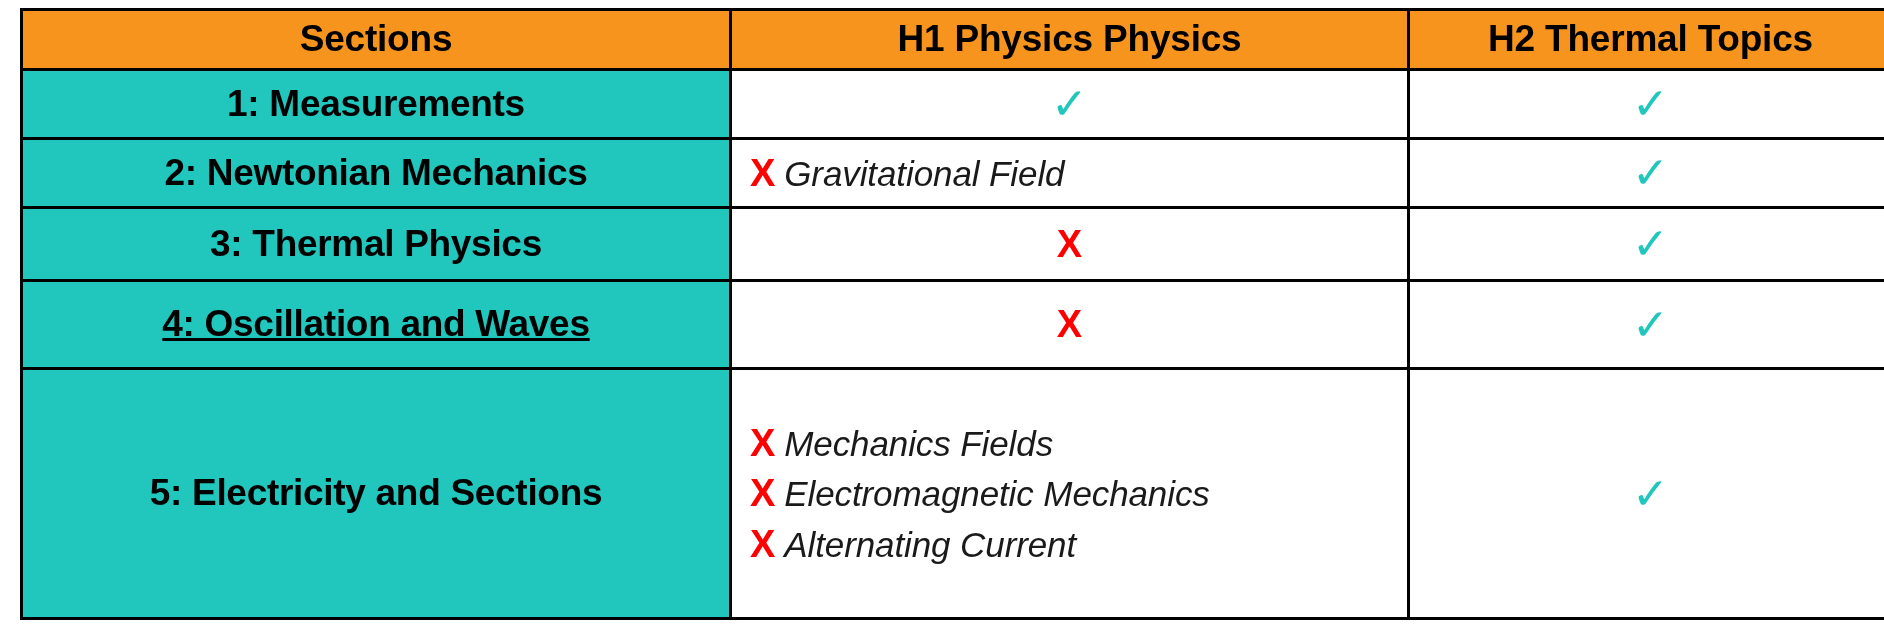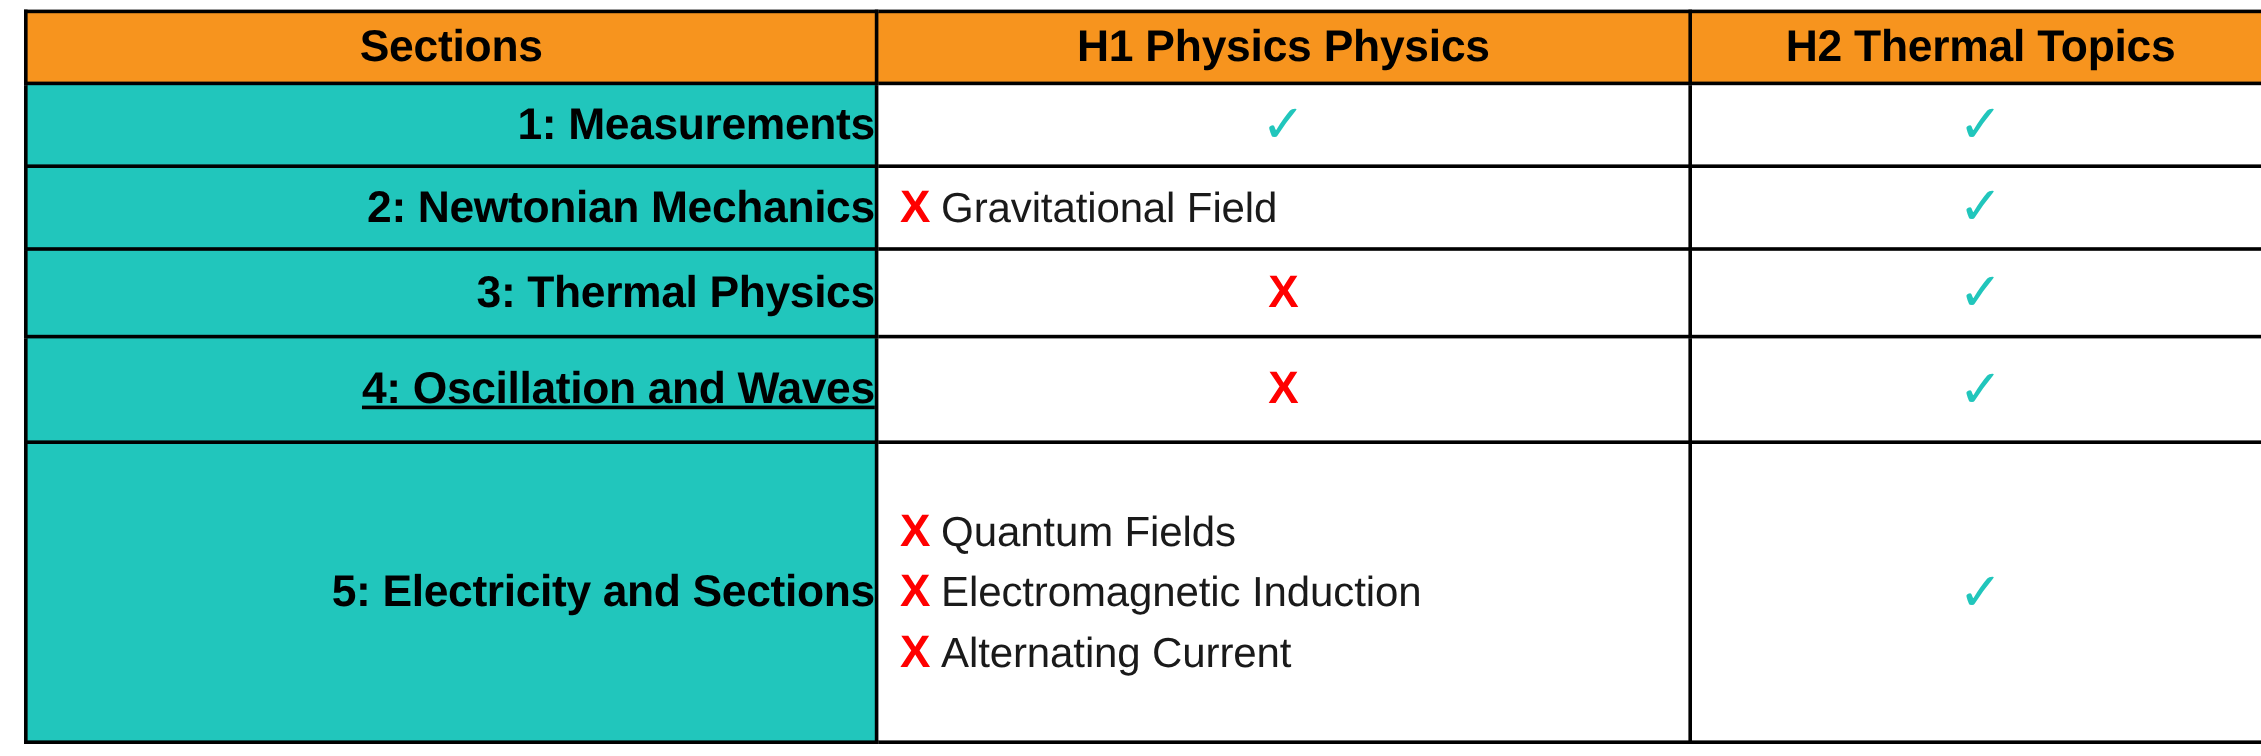--- a/index.html
+++ b/index.html
@@ -52,21 +52,21 @@
     font-weight: bold;
     font-size: 37px;
     font-family: "Liberation Sans Narrow", "Liberation Sans", sans-serif;
     letter-spacing: -0.2px;
     line-height: 1.05;
   }
 
   
   td.section-cell {
     background: #21C6BC;
-    text-align: right;
+    text-align: center;
     padding-left: 14px;
     color: #000000;
     font-weight: bold;
     font-size: 37px;
     font-family: "Liberation Sans Narrow", "Liberation Sans", sans-serif;
     letter-spacing: -0.3px;
     line-height: 1.05;
     white-space: nowrap;
   }
 
@@ -112,21 +112,21 @@
     display: inline-block;
     font-weight: normal;
   }
 
   .topic-line {
     display: block;
     white-space: nowrap;
   }
   .topic-line + .topic-line { margin-top: 2px; }
 
-  .topic-text { display: inline-block; }
+  .topic-text { display: inline-block; font-style: italic; }
 </style>
 </head>
 <body>
 
 <div class="table-wrap">
   <table class="syllabus">
     <colgroup>
       <col class="c-sections">
       <col class="c-h1">
       <col class="c-h2">
@@ -181,24 +181,24 @@
         </td>
         <td class="mark-cell">
           <span class="check-mark">✓</span>
         </td>
       </tr>
 
       <tr class="r5">
         <td class="section-cell">5: Electricity and Sections</td>
         <td class="topic-cell align-left">
           <span class="topic-line">
-            <span class="x-mark inline">X</span><span class="topic-text">Quantum Fields</span>
-          </span>
-          <span class="topic-line">
-            <span class="x-mark inline">X</span><span class="topic-text">Electromagnetic Induction</span>
+            <span class="x-mark inline">X</span><span class="topic-text">Mechanics Fields</span>
+          </span>
+          <span class="topic-line">
+            <span class="x-mark inline">X</span><span class="topic-text">Electromagnetic Mechanics</span>
           </span>
           <span class="topic-line">
             <span class="x-mark inline">X</span><span class="topic-text">Alternating Current</span>
           </span>
         </td>
         <td class="mark-cell">
           <span class="check-mark">✓</span>
         </td>
       </tr>
 

